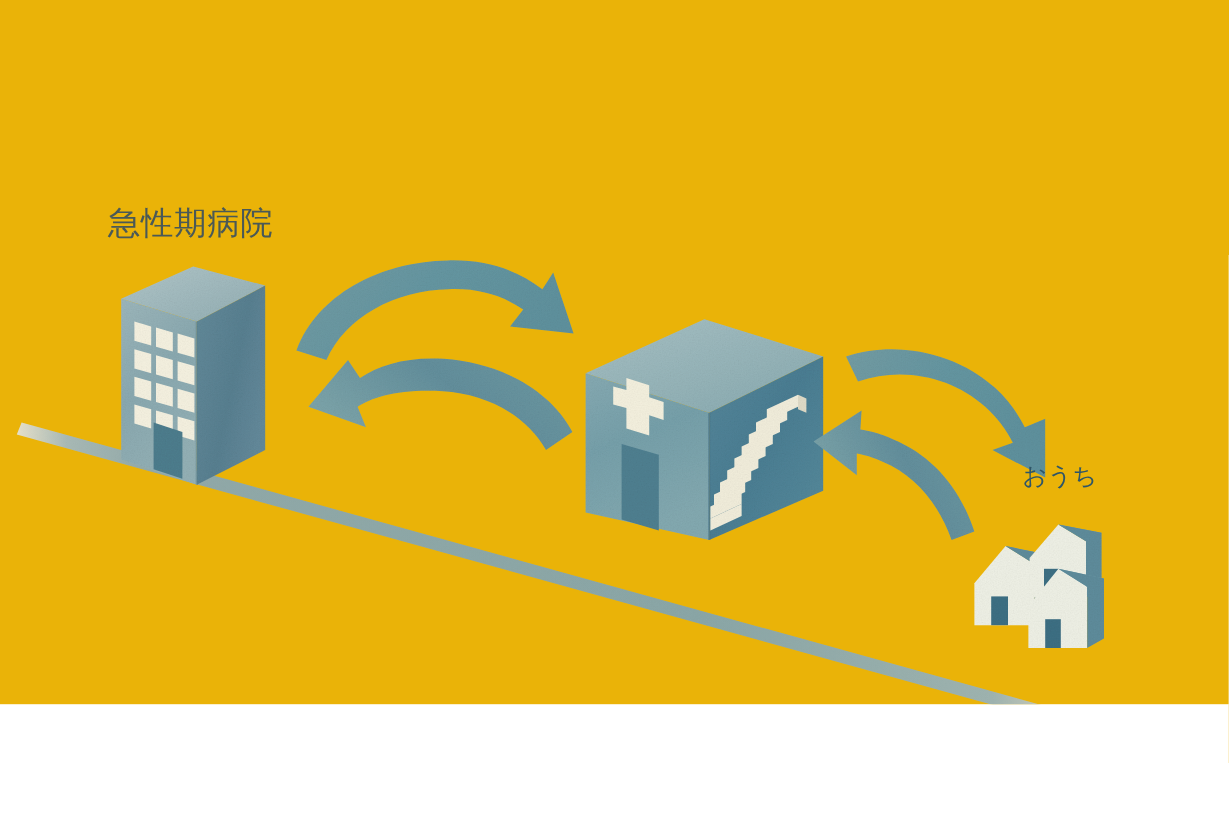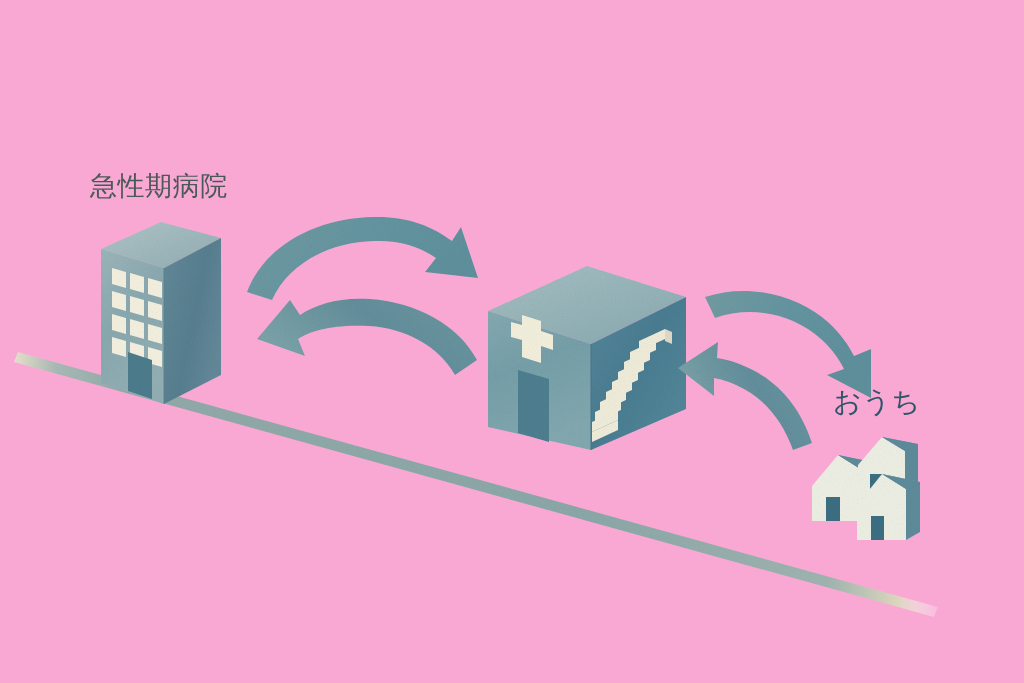--- a/index.html
+++ b/index.html
@@ -6,22 +6,22 @@
     margin: 0;
     padding: 0;
     background: #ffffff;
   }
   body {
     font-family: "DejaVu Sans", "Liberation Sans", sans-serif;
   }
   #scene {
     position: relative;
     width: 1024px;
-    height: 683px;
-    background: #f9a8d4;
+    height: 587px;
+    background: #eab308;
     overflow: hidden;
     text-decoration: underline;
   }
   #scene svg {
     position: absolute;
     left: 0;
     top: 0;
   }
   .label {
     position: absolute;
@@ -36,23 +36,23 @@
     font-size: 27px;
     color: #4a5957;
   }
   #label-ward {
     left: 484px;
     top: 168px;
     font-size: 27px;
     color: #4a5957;
   }
   #label-home {
-    left: 833px;
+    left: 852px;
     top: 383px;
-    font-size: 28px;
+    font-size: 20px;
     color: #2e5568;
   }
 </style>
 </head>
 <body>
 
 <div id="scene">
 
   <svg width="1024" height="683" viewBox="0 0 1024 683">
     <defs>

